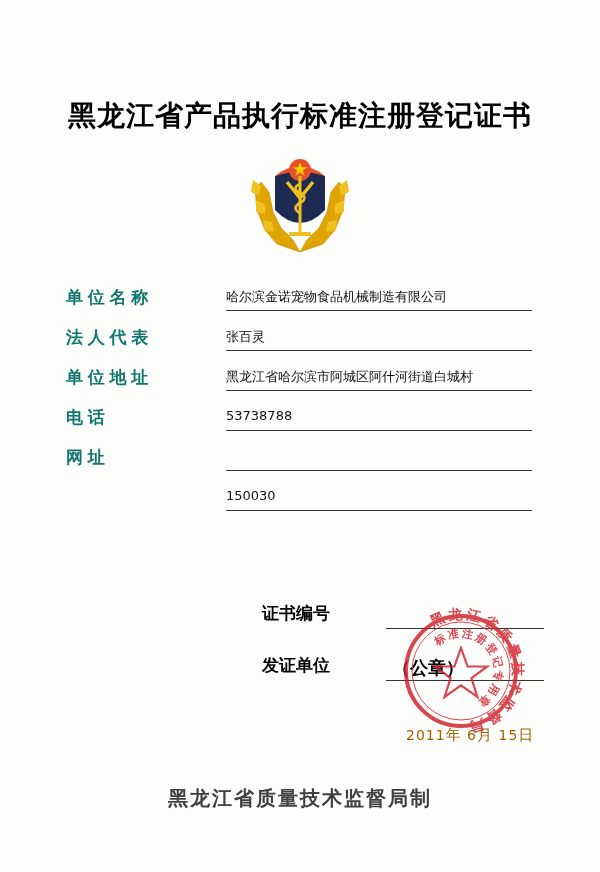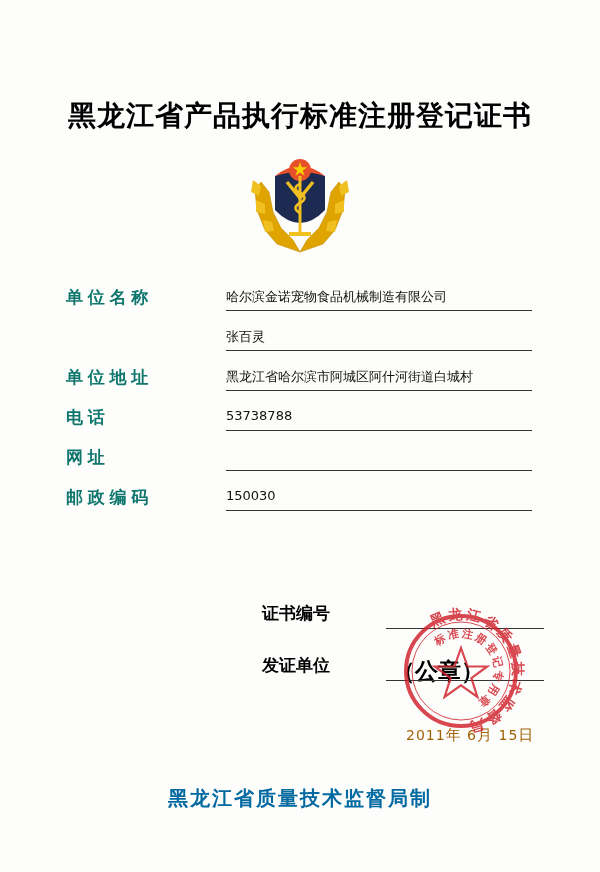--- a/index.html
+++ b/index.html
@@ -118,21 +118,21 @@
     top: 30px;
     width: 158px;
     border-bottom: 1px solid #333;
   }
   .seal-note {
     position: absolute;
     left: 380px;
     top: 6px;
     font-family: "DejaVu Serif", "Liberation Serif", serif;
     font-weight: bold;
-    font-size: 23px;
+    font-size: 18px;
     color: #000;
   }
 
   
   .date-line {
     position: absolute;
     top: 726px;
     left: 406px;
     font-family: "DejaVu Sans", "Liberation Sans", sans-serif;
     font-size: 14px;
@@ -162,21 +162,21 @@
   .footer {
     position: absolute;
     top: 785px;
     left: 0;
     width: 600px;
     text-align: center;
     font-family: "DejaVu Serif", "Liberation Serif", serif;
     font-weight: bold;
     font-size: 20px;
     letter-spacing: 2px;
-    color: #0369a1;
+    color: #404040;
   }
 </style>
 </head>
 <body>
 
 <div class="page">
 
   <div class="cert-title">黑龙江省产品执行标准注册登记证书</div>
 
   <div class="emblem">
@@ -212,20 +212,21 @@
   <div class="fields">
 
     <div class="field-row">
       <div class="field-label">单 位 名 称</div>
       <div class="field-value">哈尔滨金诺宠物食品机械制造有限公司</div>
       <div class="field-underline"></div>
     </div>
 
 
     <div class="field-row">
+      <div class="field-label">法 人 代 表</div>
       <div class="field-value">张百灵</div>
       <div class="field-underline"></div>
     </div>
 
     <div class="field-row">
       <div class="field-label">单 位 地 址</div>
       <div class="field-value">黑龙江省哈尔滨市阿城区阿什河街道白城村</div>
       <div class="field-underline"></div>
     </div>
 
@@ -234,21 +235,20 @@
       <div class="field-value">53738788</div>
       <div class="field-underline"></div>
     </div>
 
     <div class="field-row">
       <div class="field-label">网        址</div>
       <div class="field-underline"></div>
     </div>
 
     <div class="field-row">
-      <div class="field-label">邮 政 编 码</div>
       <div class="field-value">150030</div>
       <div class="field-underline"></div>
     </div>
 
   </div>
 
   <div class="lower">
 
     <div class="lower-row">
       <div class="lower-label">证书编号</div>

